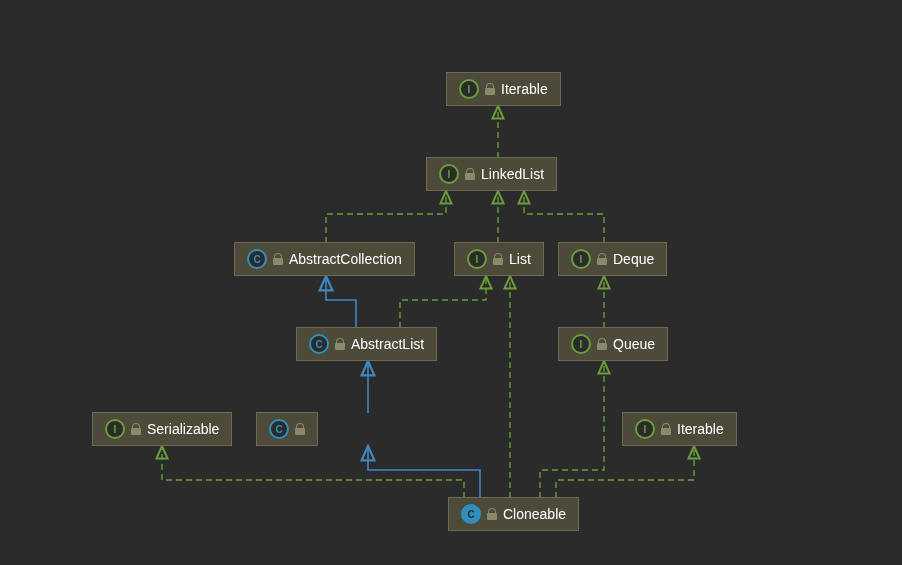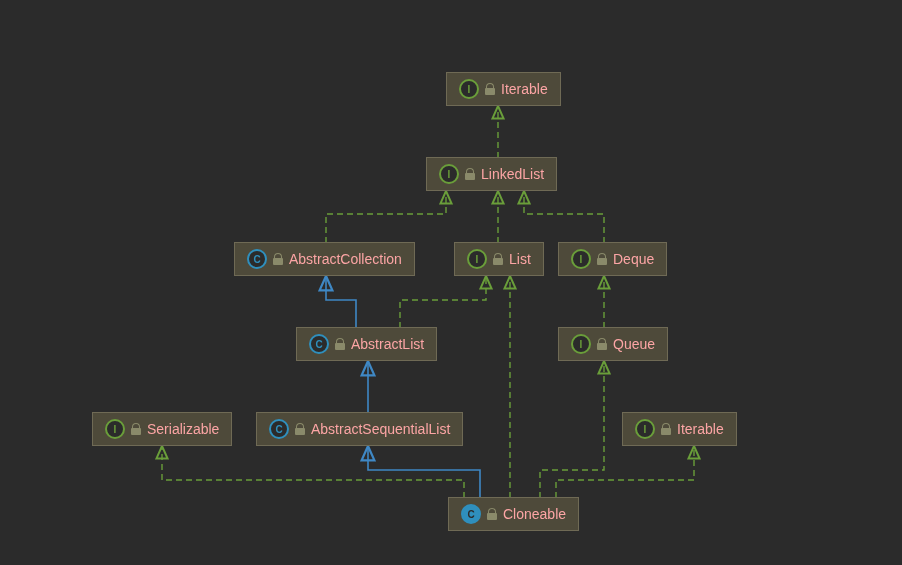--- a/index.html
+++ b/index.html
@@ -81,21 +81,21 @@
   .lock::after {
     content: "";
     position: absolute;
     left: 0;
     top: 5px;
     width: 10px;
     height: 7px;
     background: #8a8a6a;
     border-radius: 1px;
   }
-  .label { color: #fca5a5; }
+  .label { color: #ffffff; }
 </style>
 </head>
 <body>
 
 <div class="canvas">
 
   <svg class="edges">
     <defs>
       <marker id="arrow-green" markerWidth="12" markerHeight="12" refX="10" refY="5" orient="auto">
         <path d="M1,1 L10,5 L1,9 Z" fill="none" stroke="#6a9e3a" stroke-width="1.4"></path>
@@ -176,21 +176,20 @@
 
   <div class="node" style="left:92px; top:412px;">
     <span class="badge interface">I</span>
     <span class="lock"></span>
     <span class="label">Serializable</span>
   </div>
 
   <div class="node" style="left:256px; top:412px;">
     <span class="badge class abstract">C</span>
     <span class="lock"></span>
-    <span class="label">AbstractSequentialList</span>
   </div>
 
   <div class="node" style="left:622px; top:412px;">
     <span class="badge interface">I</span>
     <span class="lock"></span>
     <span class="label">Iterable</span>
   </div>
 
   <div class="node" style="left:448px; top:497px;">
     <span class="badge class">C</span>

